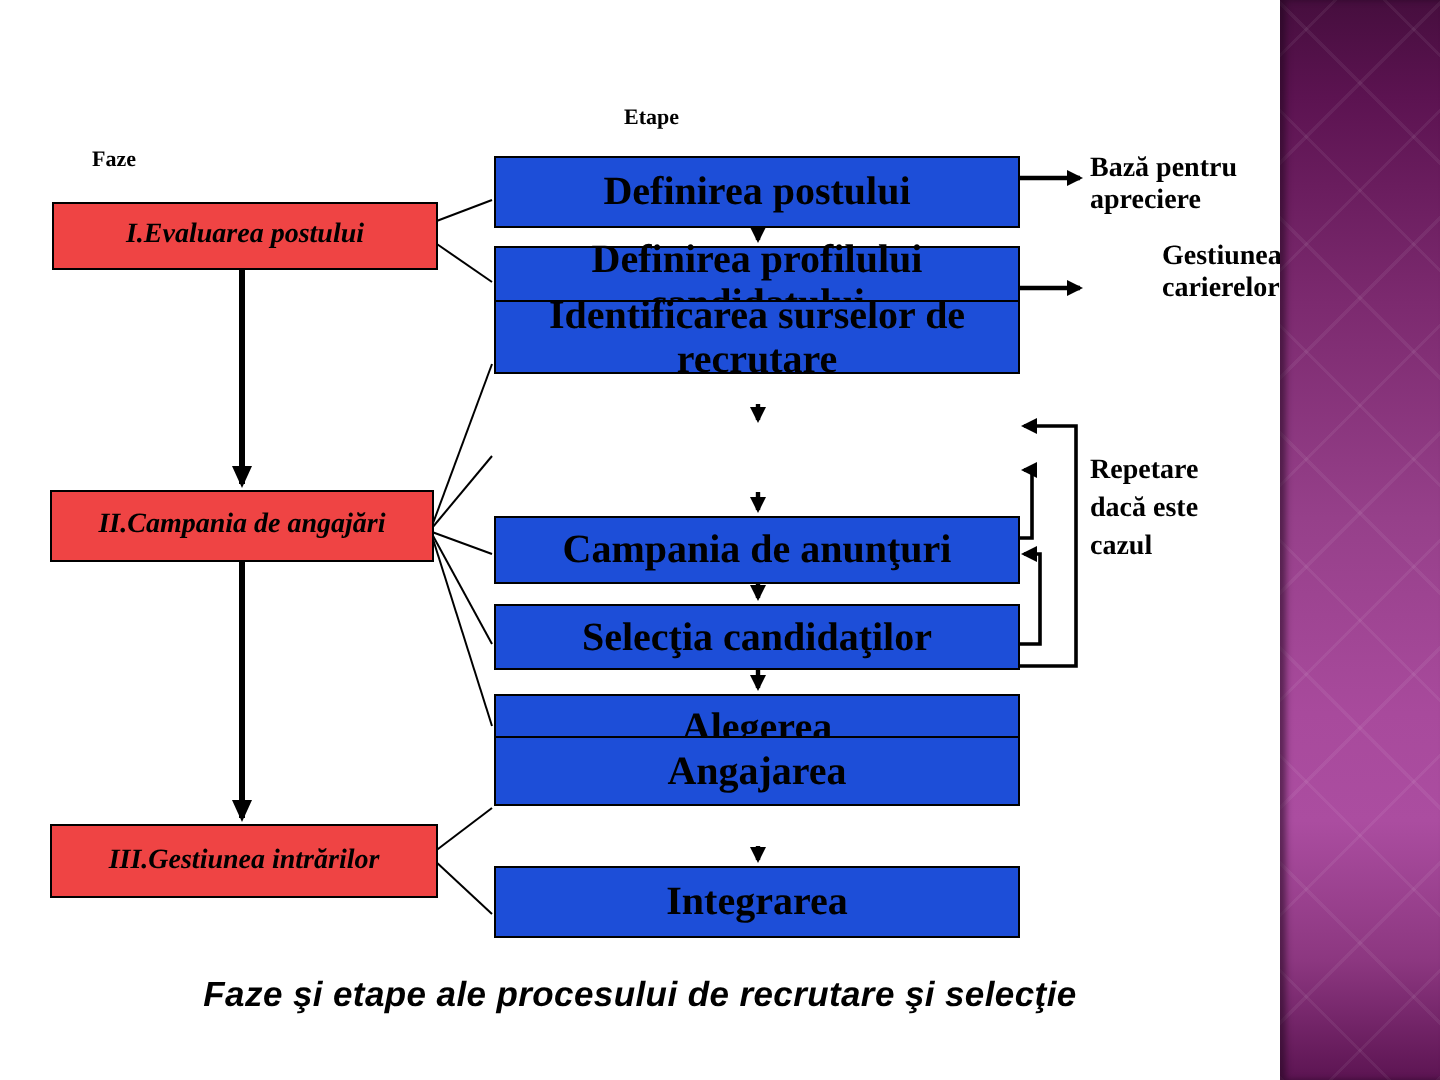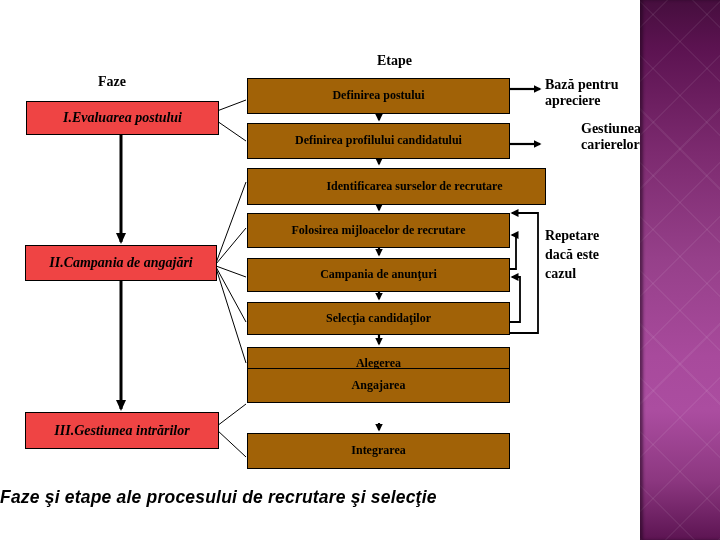--- a/index.html
+++ b/index.html
@@ -2,38 +2,38 @@
 <html><head>
 <meta charset="utf-8">
 <style>
   html,body{margin:0;padding:0;background:#fff;}
   .slide{
     position:relative;width:720px;height:540px;background:#ffffff;
     font-family:"Liberation Serif","DejaVu Serif",serif;color:#000;overflow:hidden;
   }
   .connectors{position:absolute;left:0;top:0;width:720px;height:540px;}
   .hdr{
-    position:absolute;font-size:14px;font-weight:bold;text-align:right;
+    position:absolute;font-size:11px;font-weight:bold;text-align:left;
   }
   .pbox{
     position:absolute;border:1px solid #000;background:#ef4444;
     display:flex;align-items:center;justify-content:center;
     font-size:14px;font-weight:bold;font-style:italic;text-align:center;line-height:1.1;
   }
   .sbox{
-    position:absolute;left:247px;width:261px;border:1px solid #000;background:#a16207;
+    position:absolute;left:247px;width:261px;border:1px solid #000;background:#1d4ed8;
     display:flex;align-items:center;justify-content:center;
-    font-size:12px;font-weight:bold;text-align:center;line-height:1.1;
+    font-size:20px;font-weight:bold;text-align:center;line-height:1.1;
   }
   .note{
     position:absolute;font-size:14px;font-weight:bold;line-height:16px;font-family:Liberation Serif, serif;
   }
   .note.rep{line-height:19px;}
   .caption{
-    position:absolute;left:0;top:487px;width:640px;
+    position:absolute;left:0;top:487px;width:640px;text-align:center;
     font-family:"Liberation Sans","DejaVu Sans",sans-serif;
     font-size:17.5px;font-weight:bold;font-style:italic;letter-spacing:0.2px;
   }
   .sidebar{
     position:absolute;left:640px;top:0;width:80px;height:540px;
     background-image:
       repeating-linear-gradient(45deg, rgba(255,255,255,0.06) 0px, rgba(255,255,255,0.06) 1.5px, rgba(255,255,255,0) 1.5px, rgba(255,255,255,0) 38px),
       repeating-linear-gradient(-45deg, rgba(255,255,255,0.06) 0px, rgba(255,255,255,0.06) 1.5px, rgba(255,255,255,0) 1.5px, rgba(255,255,255,0) 38px),
       linear-gradient(180deg,#460e3e 0%,#5c1351 9%,#7c2a6f 28%,#96408a 48%,#a84a9c 66%,#ab4da0 76%,#8c3780 89%,#5c1452 100%);
     box-shadow:inset 3px 0 3px rgba(30,5,28,0.55);
@@ -96,22 +96,21 @@
 
   <div class="hdr" style="left:46px;top:74px;width:80px;">Faze</div>
   <div class="hdr" style="left:312px;top:53px;width:100px;">Etape</div>
 
   <div class="pbox" style="left:26px;top:101px;width:191px;height:32px;">I.Evaluarea postului</div>
   <div class="pbox" style="left:25px;top:245px;width:190px;height:34px;">II.Campania de angajări</div>
   <div class="pbox" style="left:25px;top:412px;width:192px;height:35px;">III.Gestiunea intrărilor</div>
 
   <div class="sbox" style="top:78px;height:34px;">Definirea postului</div>
   <div class="sbox" style="top:123px;height:34px;">Definirea profilului candidatului</div>
-  <div class="sbox" style="top:168px;height:35px;padding-left:36px;">Identificarea surselor de recrutare</div>
-  <div class="sbox" style="top:213px;height:33px;">Folosirea mijloacelor de recrutare</div>
+  <div class="sbox" style="top:150px;height:35px;">Identificarea surselor de recrutare</div>
   <div class="sbox" style="top:258px;height:32px;">Campania de anunţuri</div>
   <div class="sbox" style="top:302px;height:31px;text-align:right;">Selecţia candidaţilor</div>
   <div class="sbox" style="top:347px;height:31px;">Alegerea</div>
   <div class="sbox" style="top:368px;height:33px;">Angajarea</div>
   <div class="sbox" style="top:433px;height:34px;">Integrarea</div>
 
   <div class="note" style="left:545px;top:77px;width:84px;">Bază pentru apreciere</div>
   <div class="note" style="left:545px;top:121px;width:80px;margin-left:36px;">Gestiunea carierelor</div>
   <div class="note rep" style="left:545px;top:226px;width:76px;">Repetare dacă este cazul</div>
 

